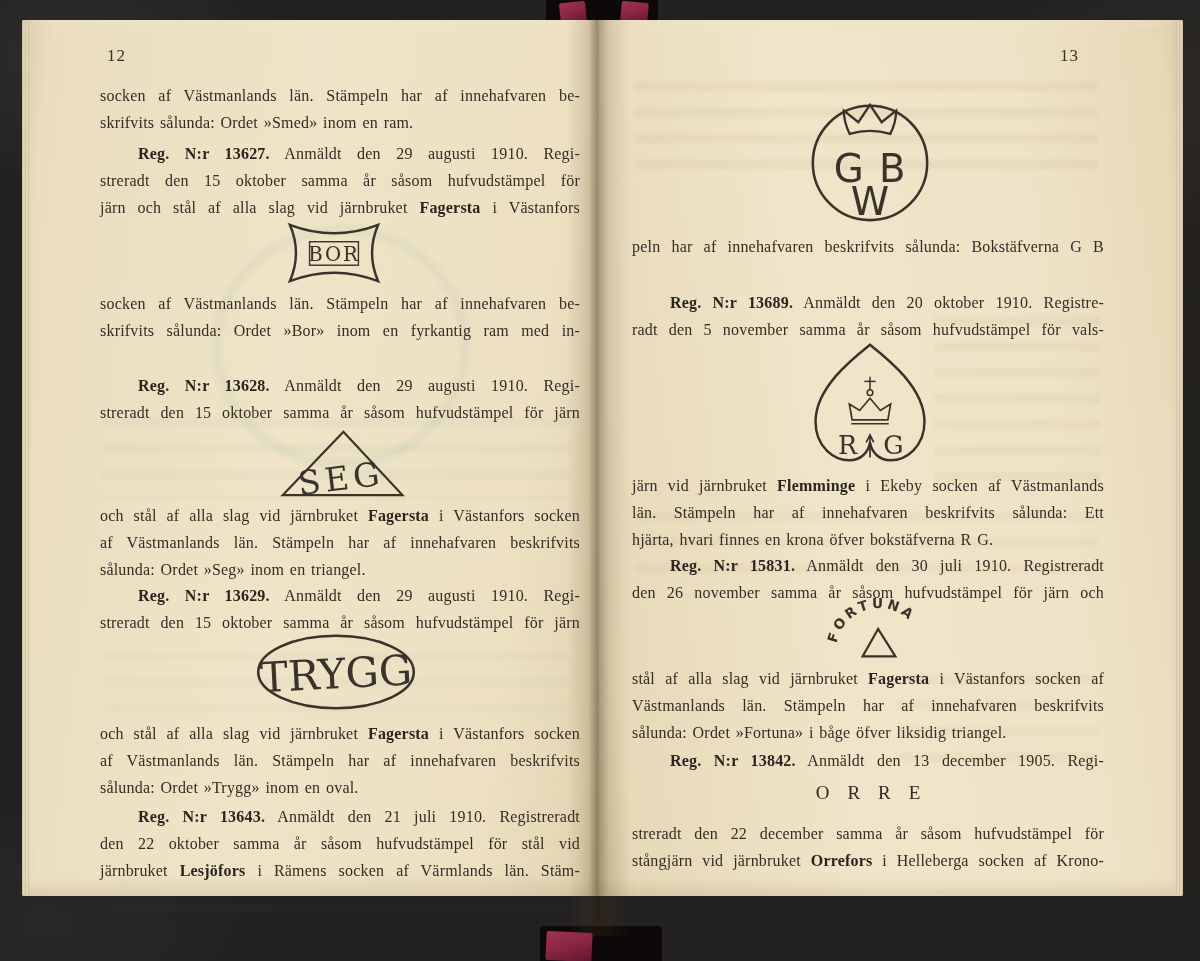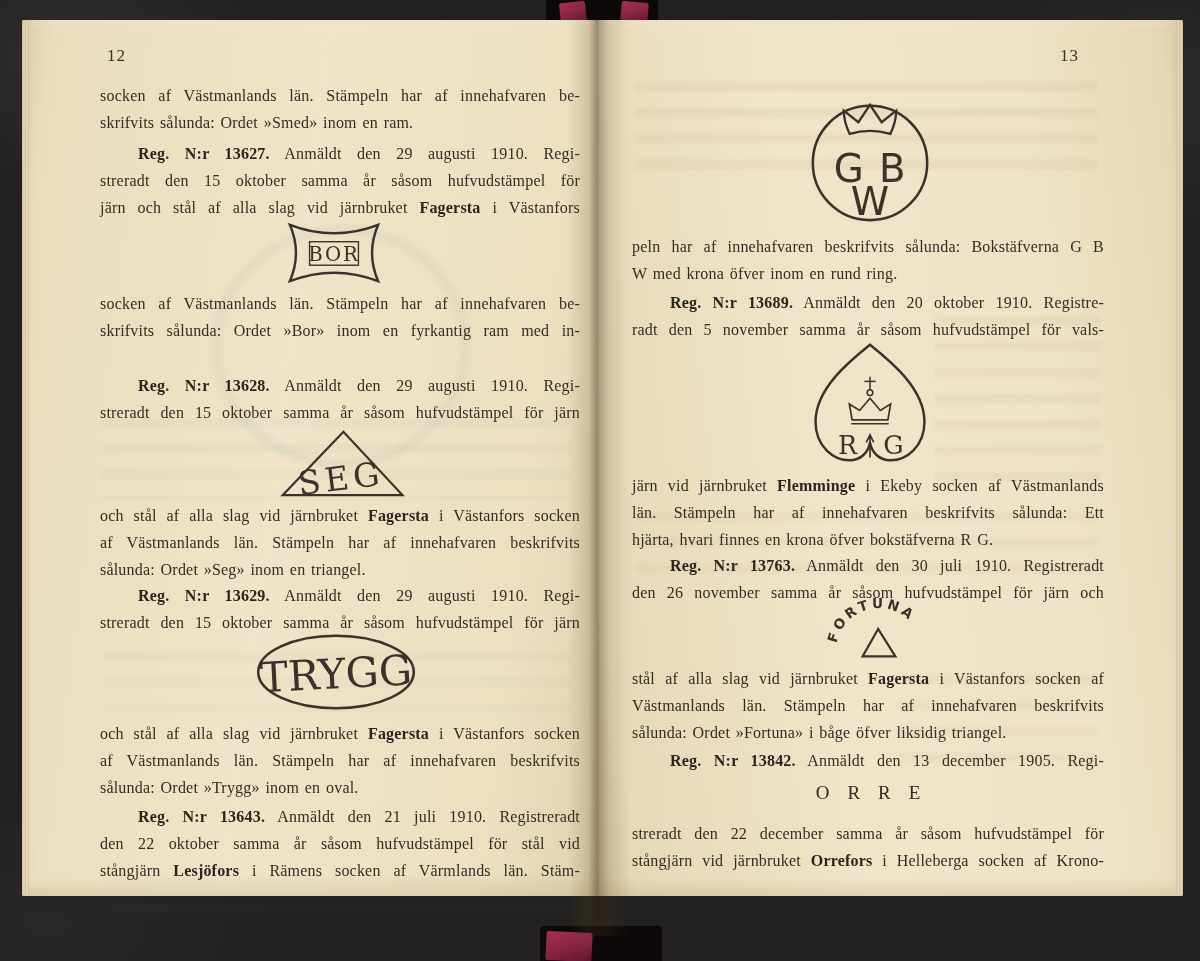--- a/index.html
+++ b/index.html
@@ -128,21 +128,21 @@
     </div>
 
     <div class="para" style="left:78px;top:700px;">
         <div class="tl j"><span>och stål af alla slag vid järnbruket </span><span class="b">Fagersta</span><span> i Västanfors socken</span></div>
         <div class="tl j"><span>af Västmanlands län. Stämpeln har af innehafvaren beskrifvits</span></div>
         <div class="tl"><span>sålunda: Ordet »Trygg» inom en oval.</span></div>
       </div>
     <div class="para" style="left:78px;top:783px;">
         <div class="tl j in"><span class="b">Reg. N:r 13643.</span><span> Anmäldt den 21 juli 1910. Registreradt</span></div>
         <div class="tl j"><span>den 22 oktober samma år såsom hufvudstämpel för stål vid</span></div>
-        <div class="tl j"><span>stångjärn </span><span class="b">Lesjöfors</span><span> i Rämens socken af Värmlands län. Stäm-</span></div>
+        <div class="tl j"><span>järnbruket </span><span class="b">Lesjöfors</span><span> i Rämens socken af Värmlands län. Stäm-</span></div>
       </div>
   </div>
 
   <div class="page right">
     <div class="edge-stack"></div>
 
     <div class="ghost g-brown" style="left:38px;top:62px;width:462px;height:92px;opacity:.6;"></div>
     <div class="ghost g-brown" style="left:338px;top:296px;width:165px;height:168px;opacity:.5;"></div>
     <div class="ghost g-brown" style="left:38px;top:492px;width:462px;height:72px;opacity:.45;"></div>
     <div class="ghost g-brown" style="left:300px;top:655px;width:200px;height:92px;opacity:.45;"></div>
@@ -154,21 +154,20 @@
         <circle class="ink" stroke-width="2.6" cx="66" cy="67" r="59"></circle>
         <path class="ink" stroke-width="2.4" d="M 45,37 C 41,29 39,20 39,13 L 54,25 L 66,7 L 78,25 L 93,13 C 93,20 91,29 87,37 C 73,33 59,33 45,37 Z"></path>
         <text class="ssans" x="44" y="87" font-size="40" text-anchor="middle">G</text>
         <text class="ssans" x="89" y="87" font-size="40" text-anchor="middle">B</text>
         <text class="ssans" x="66" y="121" font-size="40" text-anchor="middle">W</text>
       </svg>
     </div>
 
     <div class="para" style="left:35px;top:213px;">
         <div class="tl j"><span>peln har af innehafvaren beskrifvits sålunda: Bokstäfverna G B</span></div>
-        <div class="tl"><span>W med krona öfver inom en rund ring.</span></div>
       </div>
     <div class="para" style="left:35px;top:269px;">
         <div class="tl j in"><span class="b">Reg. N:r 13689.</span><span> Anmäldt den 20 oktober 1910. Registre-</span></div>
         <div class="tl j"><span>radt den 5 november samma år såsom hufvudstämpel för vals-</span></div>
       </div>
 
     <div class="stamp" style="left:203px;top:321px;">
       <svg width="140" height="124" viewBox="0 0 140 132">
         <path class="ink" stroke-width="2.6" d="M 70,4 C 50,20 12,50 12,86 C 12,113 32,127 48,127 C 60,127 68,119 70,108 C 72,119 80,127 92,127 C 108,127 128,113 128,86 C 128,50 90,20 70,4 Z"></path>
         <path class="ink" stroke-width="1.8" d="M 51,84 L 48,67 L 59,74 L 70,61 L 81,74 L 92,67 L 89,84 Z"></path>
@@ -181,21 +180,21 @@
         <text class="stxt" x="95" y="120" font-size="27" text-anchor="middle">G</text>
       </svg>
     </div>
 
     <div class="para" style="left:35px;top:452px;">
         <div class="tl j"><span>järn vid järnbruket </span><span class="b">Flemminge</span><span> i Ekeby socken af Västmanlands</span></div>
         <div class="tl j"><span>län. Stämpeln har af innehafvaren beskrifvits sålunda: Ett</span></div>
         <div class="tl"><span>hjärta, hvari finnes en krona öfver bokstäfverna R G.</span></div>
       </div>
     <div class="para" style="left:35px;top:532px;">
-        <div class="tl j in"><span class="b">Reg. N:r 13763.</span><span> Anmäldt den 30 juli 1910. Registreradt</span></div>
+        <div class="tl j in"><span class="b">Reg. N:r 15831.</span><span> Anmäldt den 30 juli 1910. Registreradt</span></div>
         <div class="tl j"><span>den 26 november samma år såsom hufvudstämpel för järn och</span></div>
       </div>
 
     <div class="stamp" style="left:227px;top:578px;">
       <svg width="110" height="62" viewBox="0 0 110 68">
         <defs>
           <path id="fortuna-arc" d="M 8,60 A 47,47 0 0 1 102,56"></path>
         </defs>
         <text class="ssans" font-size="15" font-weight="bold" letter-spacing="3.5">
           <textPath href="#fortuna-arc" startOffset="10">FORTUNA</textPath>

